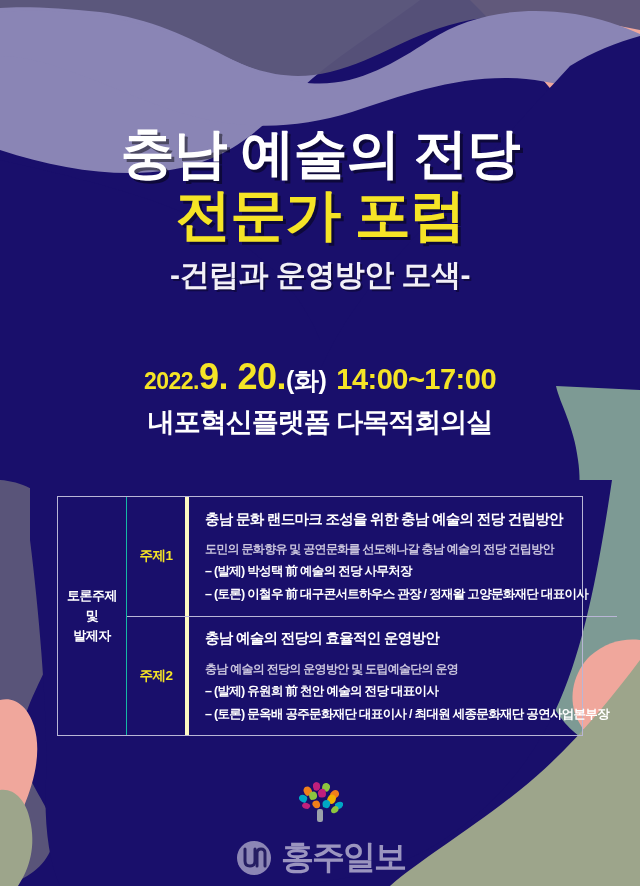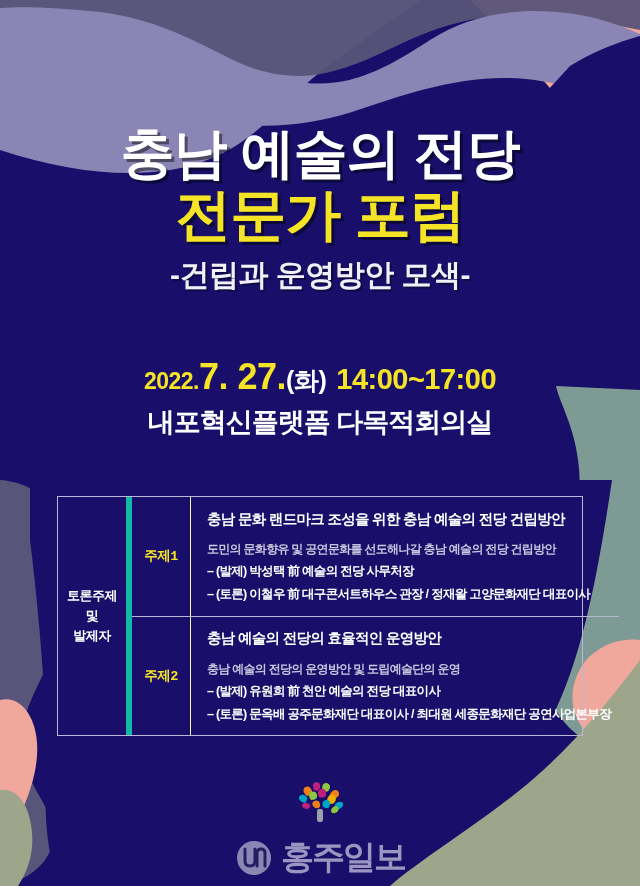--- a/index.html
+++ b/index.html
@@ -92,50 +92,49 @@
     top:496px;
     width:526px;
     height:240px;
     border:1px solid #b9b6d6;
     box-sizing:border-box;
     display:flex;
   }
   .col-head{
     width:68px;
     flex:0 0 68px;
-    border-right:6px solid #14b8a6;
+    border-right:1px solid #14b8a6;
     display:flex;
     align-items:center;
     justify-content:center;
     text-align:center;
     color:#ffffff;
     font-size:13px;
     font-weight:bold;
     line-height:1.55;
     letter-spacing:-0.5px;
   }
   .col-body{flex:1;display:flex;flex-direction:column;}
   .trow{
     flex:1;
     display:flex;
     min-height:0;
   }
   .trow + .trow{border-top:1px solid #b9b6d6;}
   .t-no{
     width:58px;
     flex:0 0 58px;
-    border-right:1px solid #fef9c3;
+    border-right:4px solid #fef9c3;
     display:flex;
     align-items:center;
     justify-content:center;
     color:#f5e426;
     font-size:13.5px;
     font-weight:bold;
     letter-spacing:-0.5px;
-    font-family:Liberation Mono, monospace;
   }
   .t-detail{
     flex:1;
     padding:9px 8px 8px 16px;
     box-sizing:border-box;
     display:flex;
     flex-direction:column;
     justify-content:center;
   }
   .d-title{
@@ -261,21 +260,21 @@
 
   <div id="content">
 
     <div class="title-block">
       <div class="t-line1">충남 예술의 전당</div>
       <div class="t-line2">전문가 포럼</div>
       <div class="t-sub">-건립과 운영방안 모색-</div>
     </div>
 
     <div class="when">
-      <span class="yr">2022.</span><span class="md">7. 27.</span><span class="dow">(화)</span><span class="hrs">14:00~17:00</span>
+      <span class="yr">2022.</span><span class="md">9. 20.</span><span class="dow">(화)</span><span class="hrs">14:00~17:00</span>
     </div>
 
     <div class="venue">내포혁신플랫폼 다목적회의실</div>
 
     <div class="forum-table">
       <div class="col-head">
         <div>
           <div>토론주제</div>
           <div>및</div>
           <div>발제자</div>

